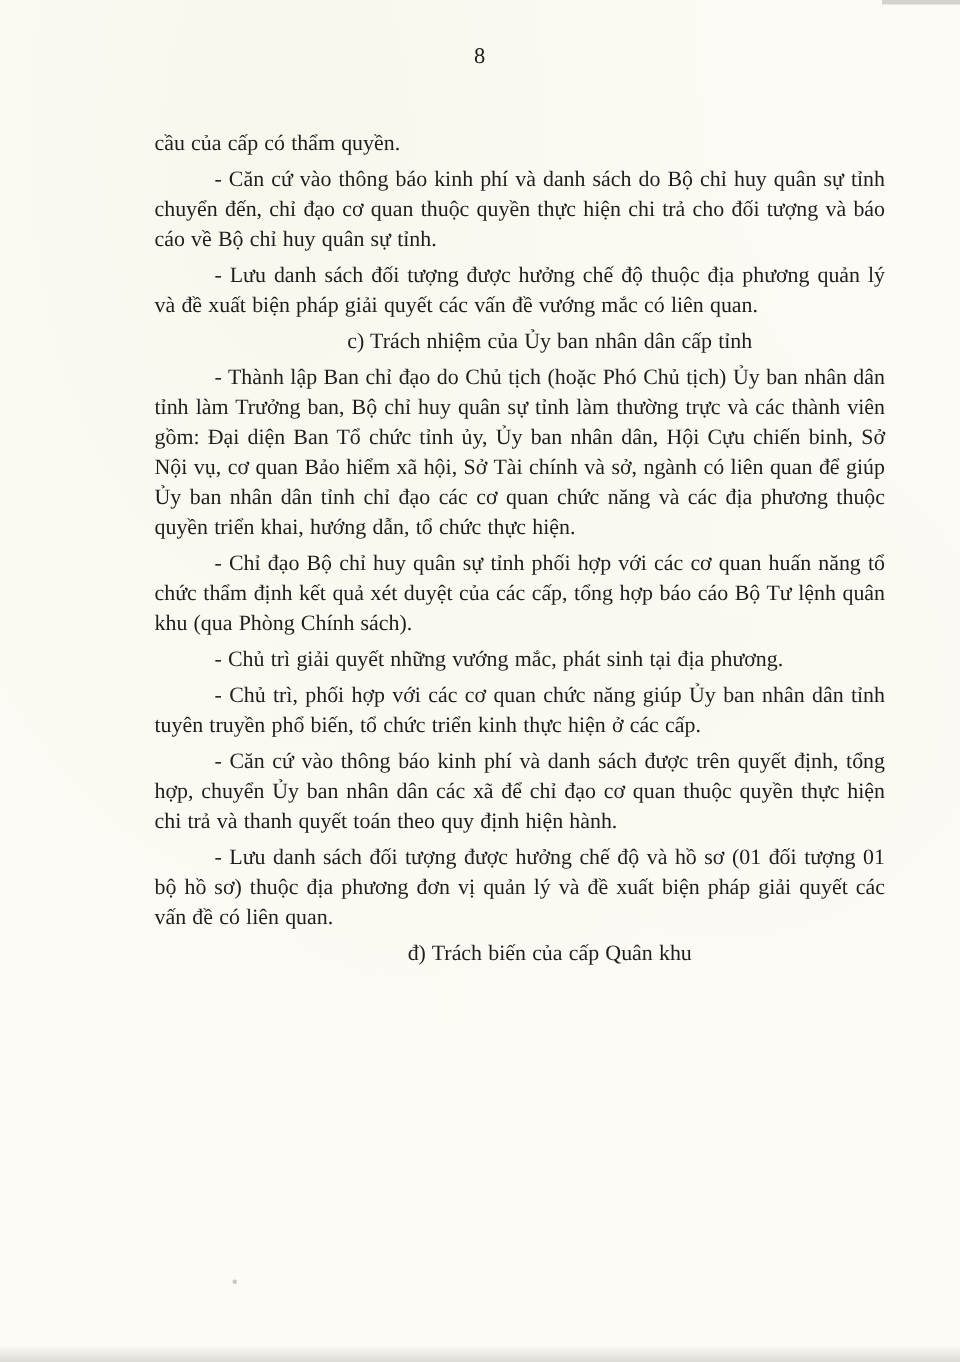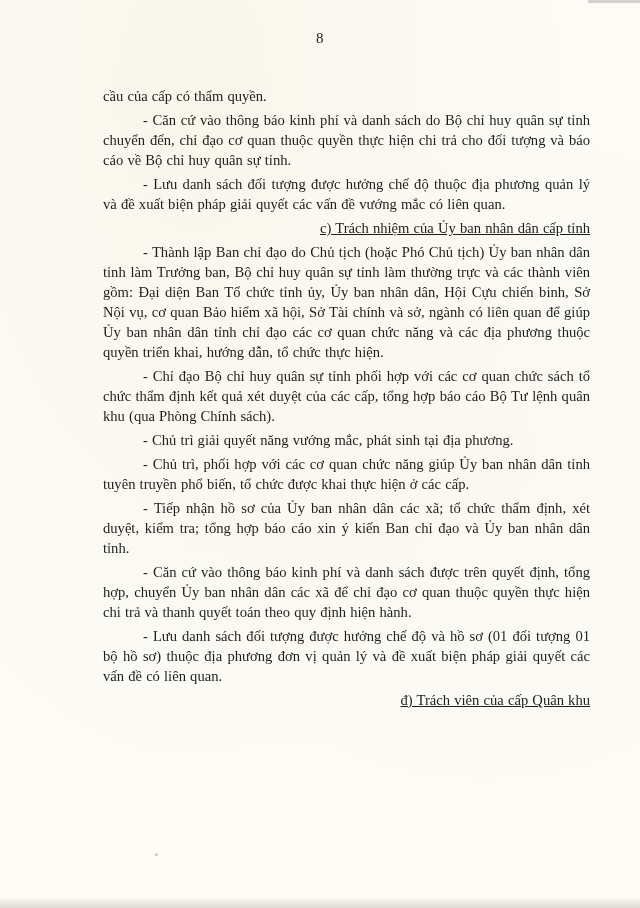--- a/index.html
+++ b/index.html
@@ -42,22 +42,21 @@
     margin: 0 0 4px 0;
     line-height: 20px;
     text-align: justify;
     text-indent: 40px;
     word-spacing: 0.5px;
   }
   .para.continuation {
     text-indent: 0;
   }
   .para.heading {
-    text-align: right;
-    text-decoration: underline;
+    text-align: center;
   }
   .edge-bottom {
     position: absolute;
     left: 0;
     bottom: 0;
     width: 100%;
     height: 11px;
     background: linear-gradient(to bottom, rgba(235,234,229,0), #dcdbd6);
   }
   .edge-top-right {
@@ -84,23 +83,22 @@
 
 <div class="page">
   <div class="edge-top-right"></div>
   <div class="page-number">8</div>
   <div class="content">
       <p class="para continuation">cầu của cấp có thẩm quyền.</p>
       <p class="para item">- Căn cứ vào thông báo kinh phí và danh sách do Bộ chỉ huy quân sự tỉnh chuyển đến, chỉ đạo cơ quan thuộc quyền thực hiện chi trả cho đối tượng và báo cáo về Bộ chỉ huy quân sự tỉnh.</p>
       <p class="para item">- Lưu danh sách đối tượng được hưởng chế độ thuộc địa phương quản lý và đề xuất biện pháp giải quyết các vấn đề vướng mắc có liên quan.</p>
       <p class="para heading">c) Trách nhiệm của Ủy ban nhân dân cấp tỉnh</p>
       <p class="para item">- Thành lập Ban chỉ đạo do Chủ tịch (hoặc Phó Chủ tịch) Ủy ban nhân dân tỉnh làm Trưởng ban, Bộ chỉ huy quân sự tỉnh làm thường trực và các thành viên gồm: Đại diện Ban Tổ chức tỉnh ủy, Ủy ban nhân dân, Hội Cựu chiến binh, Sở Nội vụ, cơ quan Bảo hiểm xã hội, Sở Tài chính và sở, ngành có liên quan để giúp Ủy ban nhân dân tỉnh chỉ đạo các cơ quan chức năng và các địa phương thuộc quyền triển khai, hướng dẫn, tổ chức thực hiện.</p>
-      <p class="para item">- Chỉ đạo Bộ chỉ huy quân sự tỉnh phối hợp với các cơ quan chức sách tổ chức thẩm định kết quả xét duyệt của các cấp, tổng hợp báo cáo Bộ Tư lệnh quân khu (qua Phòng Chính sách).</p>
-      <p class="para item">- Chủ trì giải quyết năng vướng mắc, phát sinh tại địa phương.</p>
-      <p class="para item">- Chủ trì, phối hợp với các cơ quan chức năng giúp Ủy ban nhân dân tỉnh tuyên truyền phổ biến, tổ chức được khai thực hiện ở các cấp.</p>
-      <p class="para item">- Tiếp nhận hồ sơ của Ủy ban nhân dân các xã; tổ chức thẩm định, xét duyệt, kiểm tra; tổng hợp báo cáo xin ý kiến Ban chỉ đạo và Ủy ban nhân dân tỉnh.</p>
+      <p class="para item">- Chỉ đạo Bộ chỉ huy quân sự tỉnh phối hợp với các cơ quan huấn năng tổ chức thẩm định kết quả xét duyệt của các cấp, tổng hợp báo cáo Bộ Tư lệnh quân khu (qua Phòng Chính sách).</p>
+      <p class="para item">- Chủ trì giải quyết những vướng mắc, phát sinh tại địa phương.</p>
+      <p class="para item">- Chủ trì, phối hợp với các cơ quan chức năng giúp Ủy ban nhân dân tỉnh tuyên truyền phổ biến, tổ chức triển kinh thực hiện ở các cấp.</p>
       <p class="para item">- Căn cứ vào thông báo kinh phí và danh sách được trên quyết định, tổng hợp, chuyển Ủy ban nhân dân các xã để chỉ đạo cơ quan thuộc quyền thực hiện chi trả và thanh quyết toán theo quy định hiện hành.</p>
       <p class="para item">- Lưu danh sách đối tượng được hưởng chế độ và hồ sơ (01 đối tượng 01 bộ hồ sơ) thuộc địa phương đơn vị quản lý và đề xuất biện pháp giải quyết các vấn đề có liên quan.</p>
-      <p class="para heading">đ) Trách viên của cấp Quân khu</p>
+      <p class="para heading">đ) Trách biến của cấp Quân khu</p>
     </div>
   <div class="speck"></div>
   <div class="edge-bottom"></div>
 </div>
 
 </body></html>

